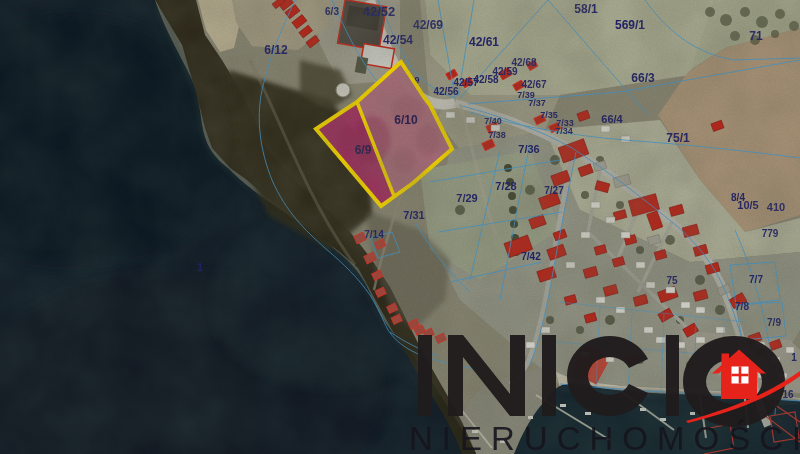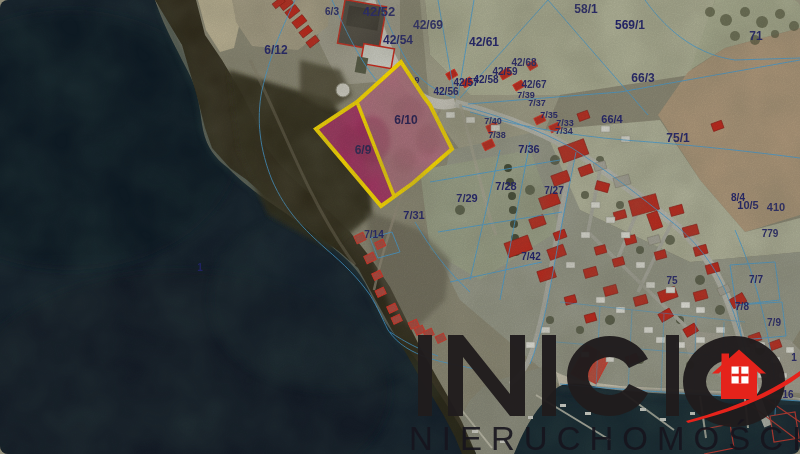--- a/index.html
+++ b/index.html
@@ -1,16 +1,16 @@
 <!DOCTYPE html>
 <html><head>
 <meta charset="utf-8">
 <style>
 html,body{margin:0;padding:0;background:#8f8c78;}
-#map{width:800px;height:454px;overflow:hidden;position:relative;font-family:"Liberation Sans", sans-serif;border-radius:8px;}
+#map{width:800px;height:454px;overflow:hidden;position:relative;font-family:"Liberation Sans", sans-serif;}
 text{font-family:"Liberation Sans", sans-serif;}
 </style>
 </head>
 <body>
 <div id="map">
 <svg width="800" height="454" viewBox="0 0 800 454" xmlns="http://www.w3.org/2000/svg">
 <defs>
 <filter id="noise" x="0" y="0" width="100%" height="100%">
 <feTurbulence type="fractalNoise" baseFrequency="0.9" numOctaves="2" result="n"></feTurbulence>
 <feColorMatrix in="n" type="matrix" values="0 0 0 0 0  0 0 0 0 0  0 0 0 0 0  0.6 0.6 0.6 0 0"></feColorMatrix>

